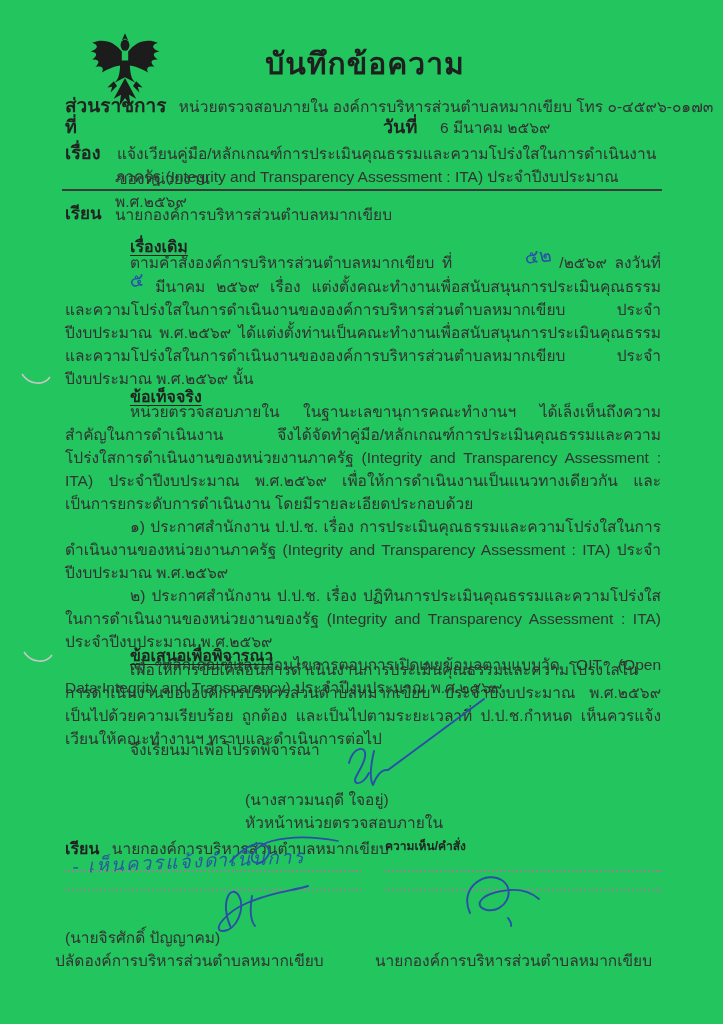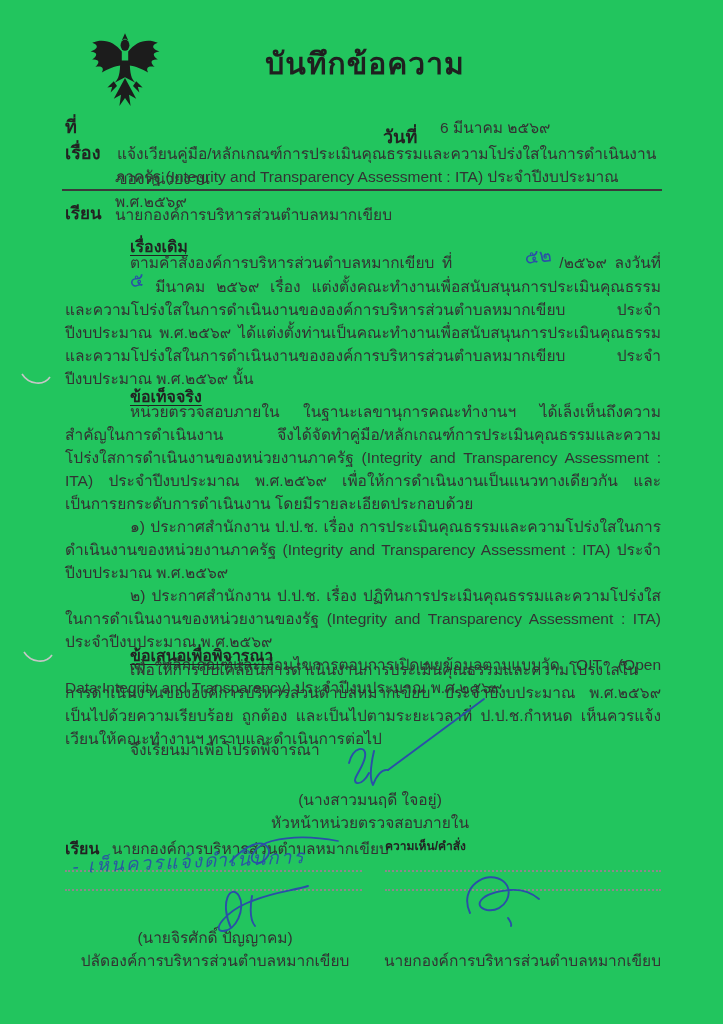--- a/index.html
+++ b/index.html
@@ -14,21 +14,21 @@
     font-size:30px;font-weight:700;color:#1f1f1f;letter-spacing:1px;}
   .lbl{font-weight:700;color:#222;font-size:18px;}
   .lbl-lg{font-weight:700;color:#222;font-size:19px;}
   .val{font-size:15.5px;color:#333;}
   .body-txt{font-size:15.5px;line-height:23px;color:#333;text-align:justify;}
   .indent{text-indent:65px;margin:0;}
   .sec-head{font-size:16px;font-weight:700;color:#222;
     text-decoration:underline;text-underline-offset:3px;}
   .rule{left:62px;top:189px;width:600px;border-top:2px solid #3a3a3a;}
   .dotline{border-bottom:2px dotted #8a8a8a;height:0;}
-  .center-txt{text-align:center;}
+  .center-txt{text-align:left;}
   .pen{color:#2b4fa8;}
   .hw-inline{display:inline-block;font-size:19px;transform:rotate(-6deg) translateY(-2px);}
   .hw-note{left:72px;top:846px;font-size:19px;font-style:italic;
     letter-spacing:2px;transform:rotate(-2.5deg);white-space:nowrap;opacity:.92;}
   .nowrap{white-space:nowrap;}
   svg.overlay{position:absolute;left:0;top:0;pointer-events:none;}
 </style>
 </head>
 <body>
 
@@ -44,23 +44,27 @@
         <path d="M44 38 C44 55 42 61 37 66 L50 59 L63 66 C58 61 56 55 56 38 Z"></path>
         <path d="M50 60 L36 86 L45 81 L43 95 L50 85 L57 95 L55 81 L64 86 Z"></path>
         <path d="M36 64 L28 72 L34 71 L32 78 L40 70 Z"></path>
         <path d="M64 64 L72 72 L66 71 L68 78 L60 70 Z"></path>
       </g>
     </svg>
   </div>
 
   <div class="abs doc-title">บันทึกข้อความ</div>
 
+  <div class="abs" style="left:65px;top:90px;width:600px;white-space:nowrap;">
+    <span class="lbl-lg">ส่วนราชการ</span>
+    <span class="val" style="margin-left:8px;">หน่วยตรวจสอบภายใน องค์การบริหารส่วนตำบลหมากเขียบ  โทร ๐-๔๕๙๖-๐๑๗๓</span>
+  </div>
 
   <div class="abs lbl" style="left:65px;top:112px;">ที่</div>
-  <div class="abs lbl" style="left:383px;top:122px;">วันที่</div>
+  <div class="abs lbl" style="left:383px;top:112px;">วันที่</div>
   <div class="abs val" style="left:440px;top:115px;">6 มีนาคม ๒๕๖๙</div>
 
   <div class="abs lbl" style="left:65px;top:138px;">เรื่อง</div>
   <div class="abs val" style="left:117px;top:141px;width:545px;">แจ้งเวียนคู่มือ/หลักเกณฑ์การประเมินคุณธรรมและความโปร่งใสในการดำเนินงานของหน่วยงาน</div>
   <div class="abs val" style="left:115px;top:164px;width:545px;">ภาครัฐ (Integrity and Transparency Assessment : ITA) ประจำปีงบประมาณ พ.ศ.๒๕๖๙</div>
 
   <div class="abs rule"></div>
 
   <div class="abs lbl" style="left:65px;top:199px;font-size:17px;">เรียน</div>
   <div class="abs val" style="left:115px;top:202px;">นายกองค์การบริหารส่วนตำบลหมากเขียบ</div>

